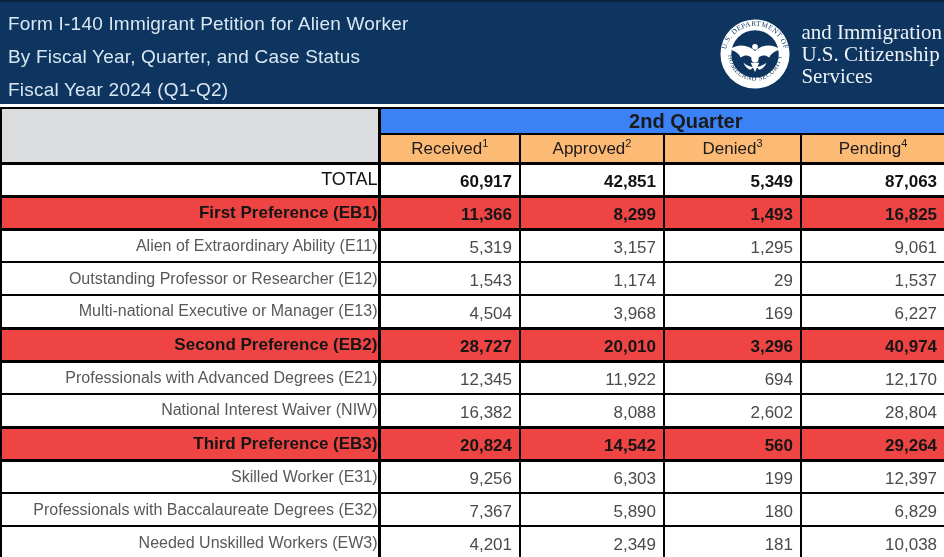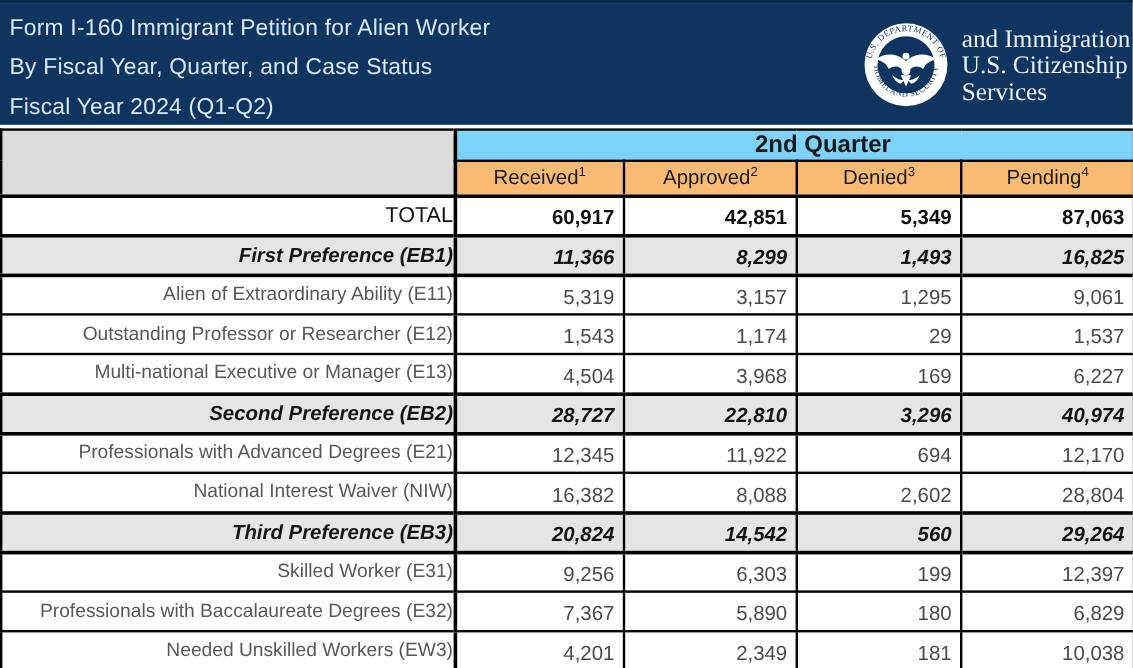--- a/index.html
+++ b/index.html
@@ -20,46 +20,46 @@
   .gap { height:3px; background:#fff; }
 
   
   table { border-collapse:collapse; table-layout:fixed; width:944px; }
   th, td { border:2px solid #000; overflow:hidden; white-space:nowrap; }
 
   col.c-label { width:378px; }
   col.c1 { width:141px; } col.c2 { width:144px; } col.c3 { width:137px; } col.c4 { width:144px; }
 
   .corner { background:#dadcde; border-right:3px solid #000; border-bottom:3px solid #000; }
-  .quarter-cell { background:#7dd3fc; font-size:20px; color:#1a1a1a;
+  .quarter-cell { background:#3b82f6; font-size:20px; color:#1a1a1a;
                   height:26px; vertical-align:middle;padding-left:47px; }
   .col-head { background:#fdba74; text-align:center; font-size:17px; color:#1a1a1a;
               height:29px; vertical-align:middle; font-weight:normal;
               border-bottom:3px solid #000; }
   .col-head sup { font-size:11px; }
 
   tbody tr { height:33px; }
   td.label { text-align:right; vertical-align:middle; padding-left:6px;
              border-right:3px solid #000; }
   td.num   { text-align:right; vertical-align:bottom; padding:0 7px 3px 0; font-size:17px; }
 
   tr.total td.label { font-size:18px; color:#111; }
   tr.total td.num   { font-weight:bold; color:#111; }
-  tr.section td { background:#e5e5e5; border-top:3px solid #000; border-bottom:3px solid #000;font-style:italic; }
+  tr.section td { background:#ef4444; border-top:3px solid #000; border-bottom:3px solid #000; }
   tr.section td.label { font-size:17px; color:#151515; font-weight:bold; }
   tr.section td.num   { font-weight:bold; color:#151515;margin-left:20px; }
   tr.sub td.label { font-size:16px; color:#585858; padding-left:22px; }
   tr.sub td.num   { color:#4a4a4a; }
 </style>
 </head>
 <body>
 
 <div class="banner">
   <div class="banner-titles">
-    <div class="line">Form I-160 Immigrant Petition for Alien Worker</div>
+    <div class="line">Form I-140 Immigrant Petition for Alien Worker</div>
     <div class="line">By Fiscal Year, Quarter, and Case Status</div>
     <div class="line">Fiscal Year 2024 (Q1-Q2)</div>
   </div>
 
   <div class="brand">
     <svg class="seal" viewBox="0 0 100 100" aria-hidden="true">
       <circle cx="50" cy="50" r="48" fill="#ffffff"></circle>
       <circle cx="50" cy="50" r="33" fill="#0d355f"></circle>
       <defs>
         <path id="arcTop" d="M 9,52 A 41,41 0 0 1 91,52" fill="none"></path>
@@ -143,21 +143,21 @@
       <tr class="sub">
     <td class="label">Multi-national Executive or Manager (E13)</td>
     <td class="num">4,504</td>
     <td class="num">3,968</td>
     <td class="num">169</td>
     <td class="num">6,227</td>
   </tr>
       <tr class="section">
     <td class="label">Second Preference (EB2)</td>
     <td class="num">28,727</td>
-    <td class="num">22,810</td>
+    <td class="num">20,010</td>
     <td class="num">3,296</td>
     <td class="num">40,974</td>
   </tr>
       <tr class="sub">
     <td class="label">Professionals with Advanced Degrees (E21)</td>
     <td class="num">12,345</td>
     <td class="num">11,922</td>
     <td class="num">694</td>
     <td class="num">12,170</td>
   </tr>

